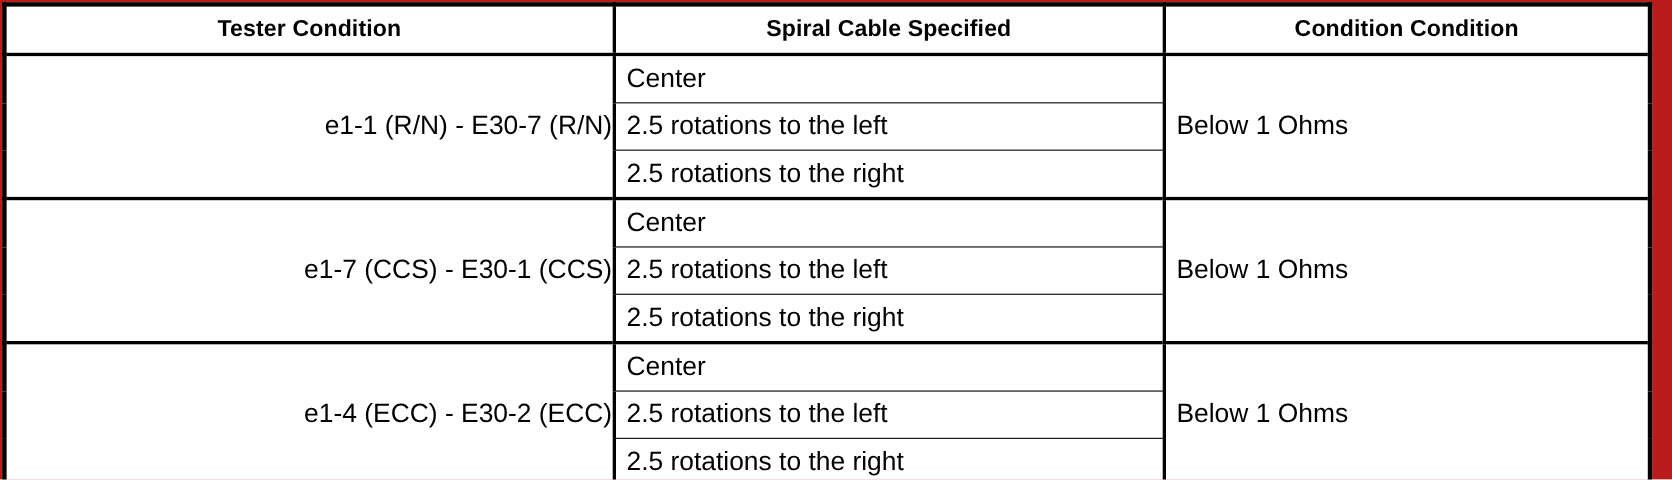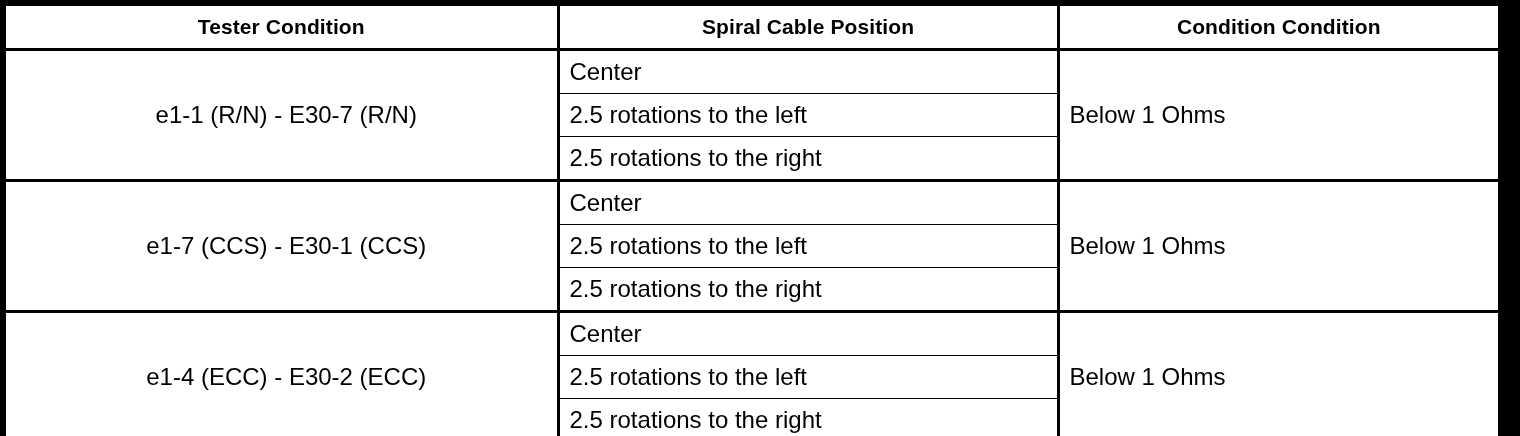--- a/index.html
+++ b/index.html
@@ -12,21 +12,21 @@
     height: 436px;
     font-family: "Liberation Sans", sans-serif;
     color: #000000;
     overflow: hidden;
   }
 
   .sheet {
     position: relative;
     width: 1520px;
     height: 436px;
-    background: #000000;
+    background: #b91c1c;
   }
 
   
   .spec-table {
     position: absolute;
     left: 2px;
     top: 2px;
     width: 1500px;
     border-collapse: collapse;
     table-layout: fixed;
@@ -61,21 +61,21 @@
     font-weight: normal;
     vertical-align: middle;
     padding: 0 0 0 10px;
     height: 42px;
     line-height: 1.15;
     white-space: nowrap;
   }
 
   
   td.cell-tester {
-    text-align: center;
+    text-align: right;
   }
   td.cell-specified {
     text-align: left;
     border-left: 3px solid #000000;
   }
 
   
   td.cell-spiral {
     text-align: left;
     border-left: 3px solid #000000;
@@ -98,21 +98,21 @@
   <table class="spec-table">
     <colgroup>
       <col class="col-tester">
       <col class="col-spiral">
       <col class="col-specified">
     </colgroup>
 
     <thead>
       <tr>
         <th class="th-tester">Tester Condition</th>
-        <th class="th-spiral">Spiral Cable Position</th>
+        <th class="th-spiral">Spiral Cable Specified</th>
         <th class="th-specified">Condition Condition</th>
       </tr>
     </thead>
 
     <tbody>
 
       <tr class="group-start group-first">
         <td class="cell-tester" rowspan="3">e1-1 (R/N) - E30-7 (R/N)</td>
         <td class="cell-spiral">Center</td>
         <td class="cell-specified" rowspan="3">Below 1 Ohms</td>

